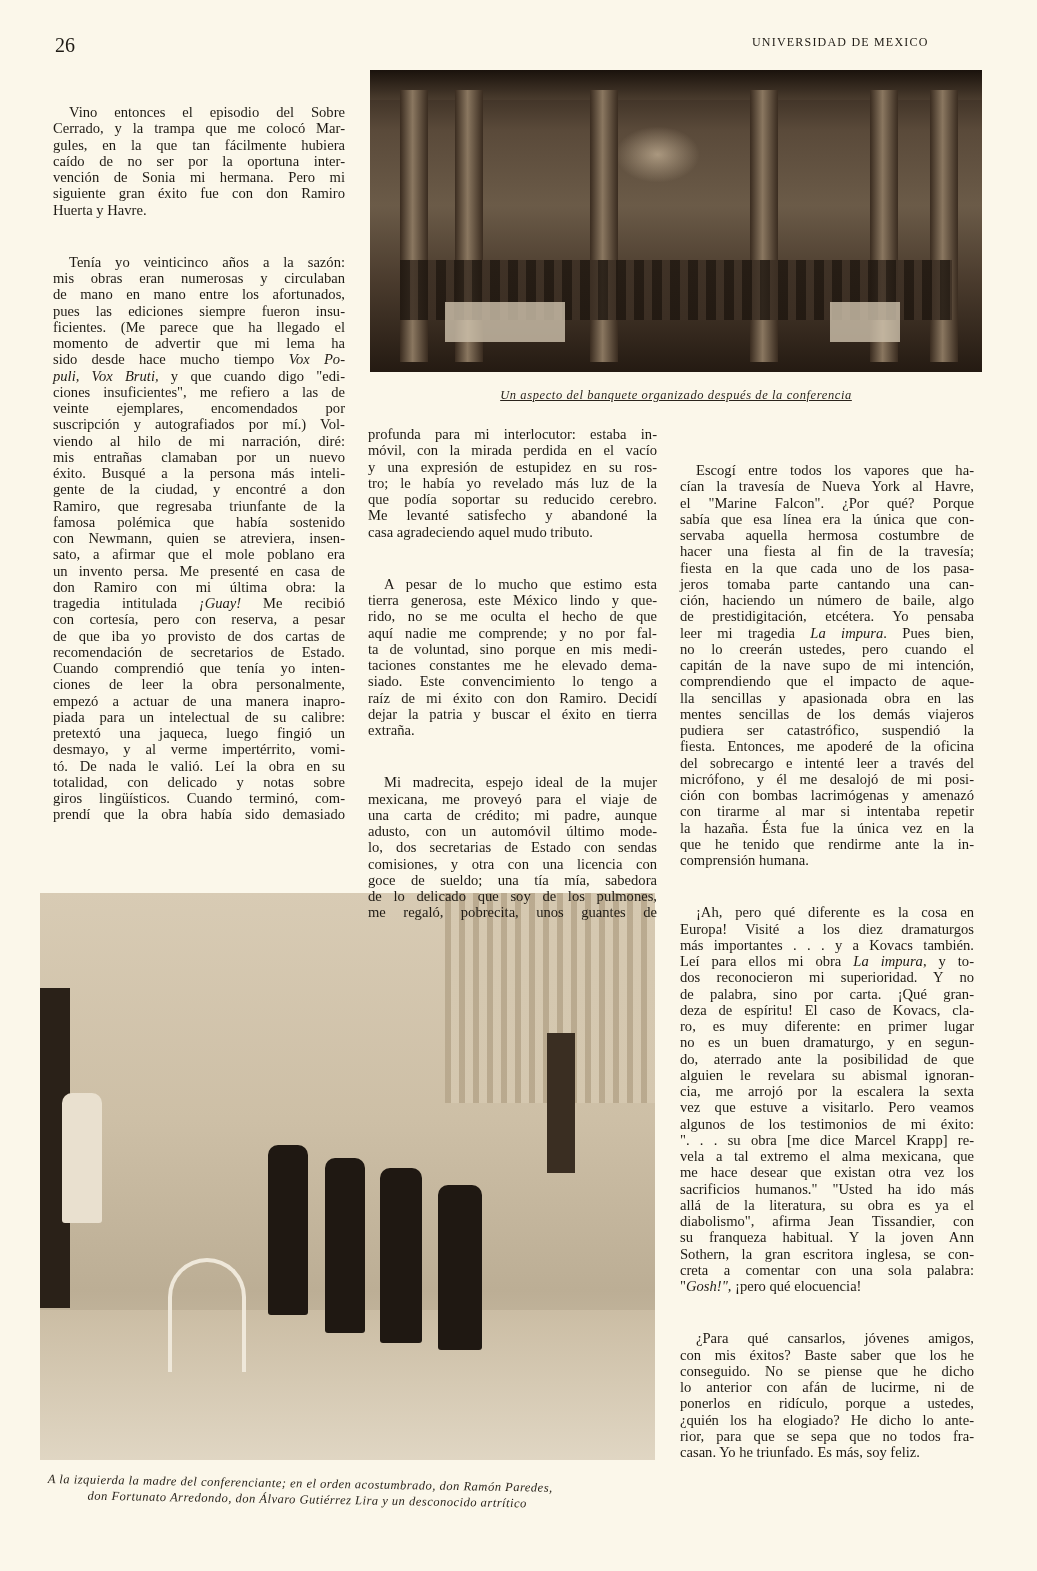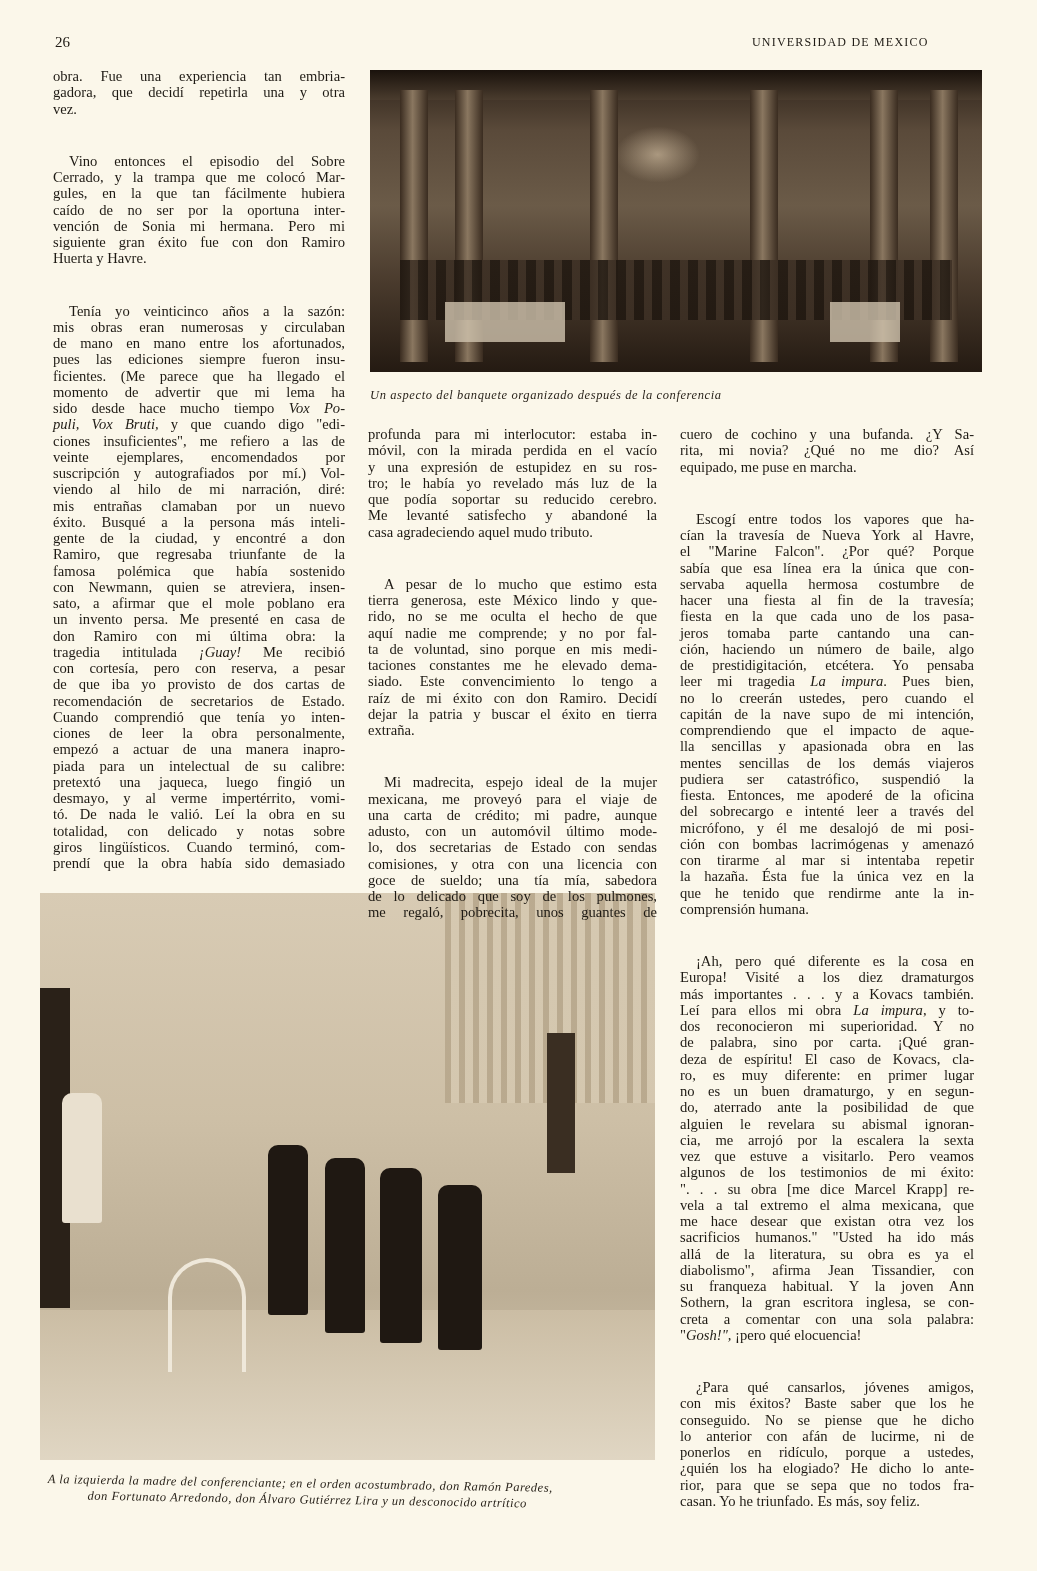--- a/index.html
+++ b/index.html
@@ -2,21 +2,21 @@
 <html><head>
 <meta charset="utf-8">
 <style>
   html, body { margin: 0; padding: 0; }
   body {
     width: 1037px; height: 1571px; position: relative; overflow: hidden;
     background: #fbf7ea;
     font-family: "Liberation Serif", "DejaVu Serif", serif;
     color: #1e1a14;
   }
-  .page-number { position: absolute; left: 55px; top: 34px; font-size: 15px; }
+  .page-number { position: absolute; left: 55px; top: 34px; font-size: 20px; }
   .running-head { position: absolute; left: 752px; top: 35px; font-size: 12px; letter-spacing: 1.2px; }
   .col { position: absolute; font-size: 14.6px; line-height: 16.25px; }
   .col .line { display: block; white-space: nowrap; text-align: justify; text-align-last: justify; }
   .col .line.last { text-align-last: left; }
   .col .para { display: block; margin-bottom: 7px; }
   .col .line.indent { text-indent: 16px; margin-top: 36px; }
   em { font-style: italic; margin-top: 23px; }
   #col1 { left: 53px; top: 68px; width: 292px; }
   #col2 { left: 368px; top: 426px; width: 289px; }
   #col3 { left: 680px; top: 426px; width: 294px; }
@@ -46,21 +46,21 @@
   #photo-stage .door { position: absolute; left: 0; top: 95px; width: 30px; height: 320px; background: #2a2118; }
   #photo-stage .door2 { position: absolute; right: 80px; top: 140px; width: 28px; height: 140px; background: #3a2e22; }
   #photo-stage .figure { position: absolute; background: #1f1812; border-radius: 10px 10px 3px 3px; }
   #photo-stage .figure.light { background: #e9e0cf; }
   #photo-stage .floor { position: absolute; left: 0; right: 0; bottom: 0; height: 150px;
     background: linear-gradient(180deg, #cbbda4, #e0d6c3); }
   #photo-stage .chair { position: absolute; left: 128px; top: 365px; width: 70px; height: 110px;
     border: 4px solid #efe8da; border-bottom: none; border-radius: 40px 40px 0 0; }
 
   .caption { position: absolute; font-style: italic; font-size: 12.5px; color: #2a241c; }
-  #caption-banquet { left: 370px; top: 388px; width: 612px; letter-spacing: 0.6px; }
+  #caption-banquet { left: 370px; top: 388px; width: 612px; text-align: center; letter-spacing: 0.6px; text-decoration: underline; }
   #caption-stage { left: 48px; top: 1471px; width: 600px; line-height: 16px; transform: rotate(1deg); transform-origin: left top; letter-spacing: 0.5px; }
   #caption-stage .l1 { display: block; }
   #caption-stage .l2 { display: block; padding-left: 40px; }
 </style>
 </head>
 <body>
 
 <div class="page-number">26</div>
 <div class="running-head">UNIVERSIDAD DE MEXICO</div>
 
@@ -89,25 +89,20 @@
   <div class="figure" style="left:285px; top:265px; width:40px; height:175px;"></div>
   <div class="figure" style="left:340px; top:275px; width:42px; height:175px;"></div>
   <div class="figure" style="left:398px; top:292px; width:44px; height:165px;"></div>
 </div>
 <div id="caption-stage" class="caption">
   <span class="l1">A la izquierda la madre del conferenciante; en el orden acostumbrado, don Ramón Paredes,</span>
   <span class="l2">don Fortunato Arredondo, don Álvaro Gutiérrez Lira y un desconocido artrítico</span>
 </div>
 
 <div id="col1" class="col">
-    <span class="para">
-      <span class="line">obra. Fue una experiencia tan embria-</span>
-      <span class="line">gadora, que decidí repetirla una y otra</span>
-      <span class="line last">vez.</span>
-    </span>
     <span class="para">
       <span class="line indent">Vino entonces el episodio del Sobre</span>
       <span class="line">Cerrado, y la trampa que me colocó Mar-</span>
       <span class="line">gules, en la que tan fácilmente hubiera</span>
       <span class="line">caído de no ser por la oportuna inter-</span>
       <span class="line">vención de Sonia mi hermana. Pero mi</span>
       <span class="line">siguiente gran éxito fue con don Ramiro</span>
       <span class="line last">Huerta y Havre.</span>
     </span>
     <span class="para">
@@ -177,25 +172,20 @@
       <span class="line">adusto, con un automóvil último mode-</span>
       <span class="line">lo, dos secretarias de Estado con sendas</span>
       <span class="line">comisiones, y otra con una licencia con</span>
       <span class="line">goce de sueldo; una tía mía, sabedora</span>
       <span class="line">de lo delicado que soy de los pulmones,</span>
       <span class="line">me regaló, pobrecita, unos guantes de</span>
     </span>
   </div>
 <div id="col3" class="col">
     <span class="para">
-      <span class="line">cuero de cochino y una bufanda. ¿Y Sa-</span>
-      <span class="line">rita, mi novia? ¿Qué no me dio? Así</span>
-      <span class="line last">equipado, me puse en marcha.</span>
-    </span>
-    <span class="para">
       <span class="line indent">Escogí entre todos los vapores que ha-</span>
       <span class="line">cían la travesía de Nueva York al Havre,</span>
       <span class="line">el "Marine Falcon". ¿Por qué? Porque</span>
       <span class="line">sabía que esa línea era la única que con-</span>
       <span class="line">servaba aquella hermosa costumbre de</span>
       <span class="line">hacer una fiesta al fin de la travesía;</span>
       <span class="line">fiesta en la que cada uno de los pasa-</span>
       <span class="line">jeros tomaba parte cantando una can-</span>
       <span class="line">ción, haciendo un número de baile, algo</span>
       <span class="line">de prestidigitación, etcétera. Yo pensaba</span>

